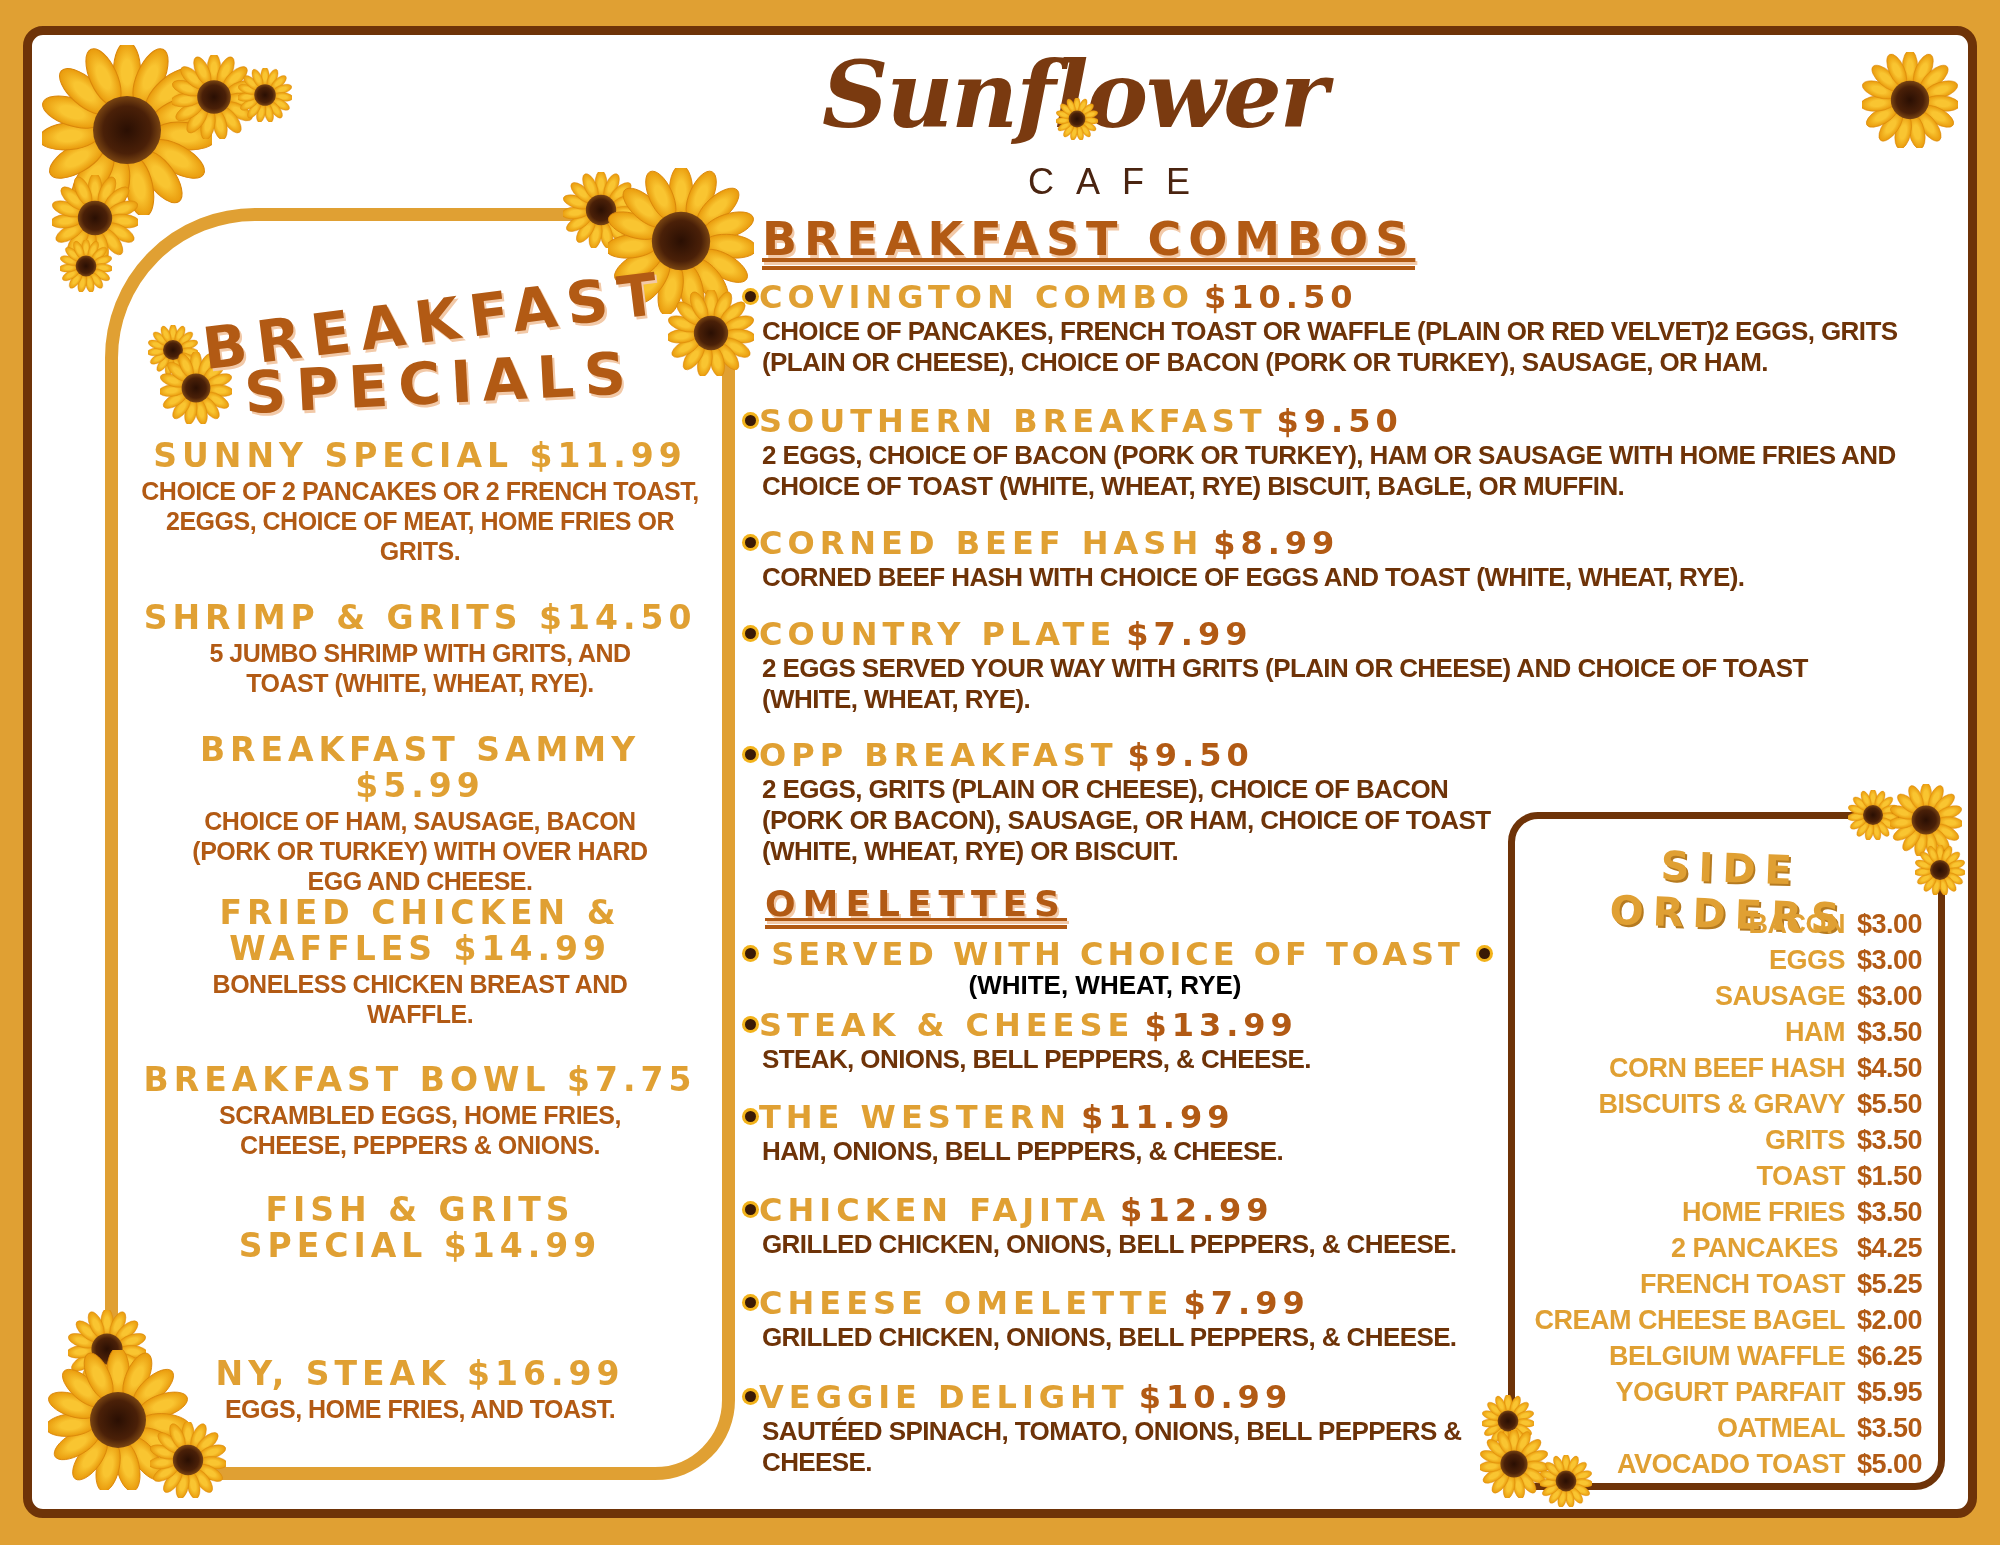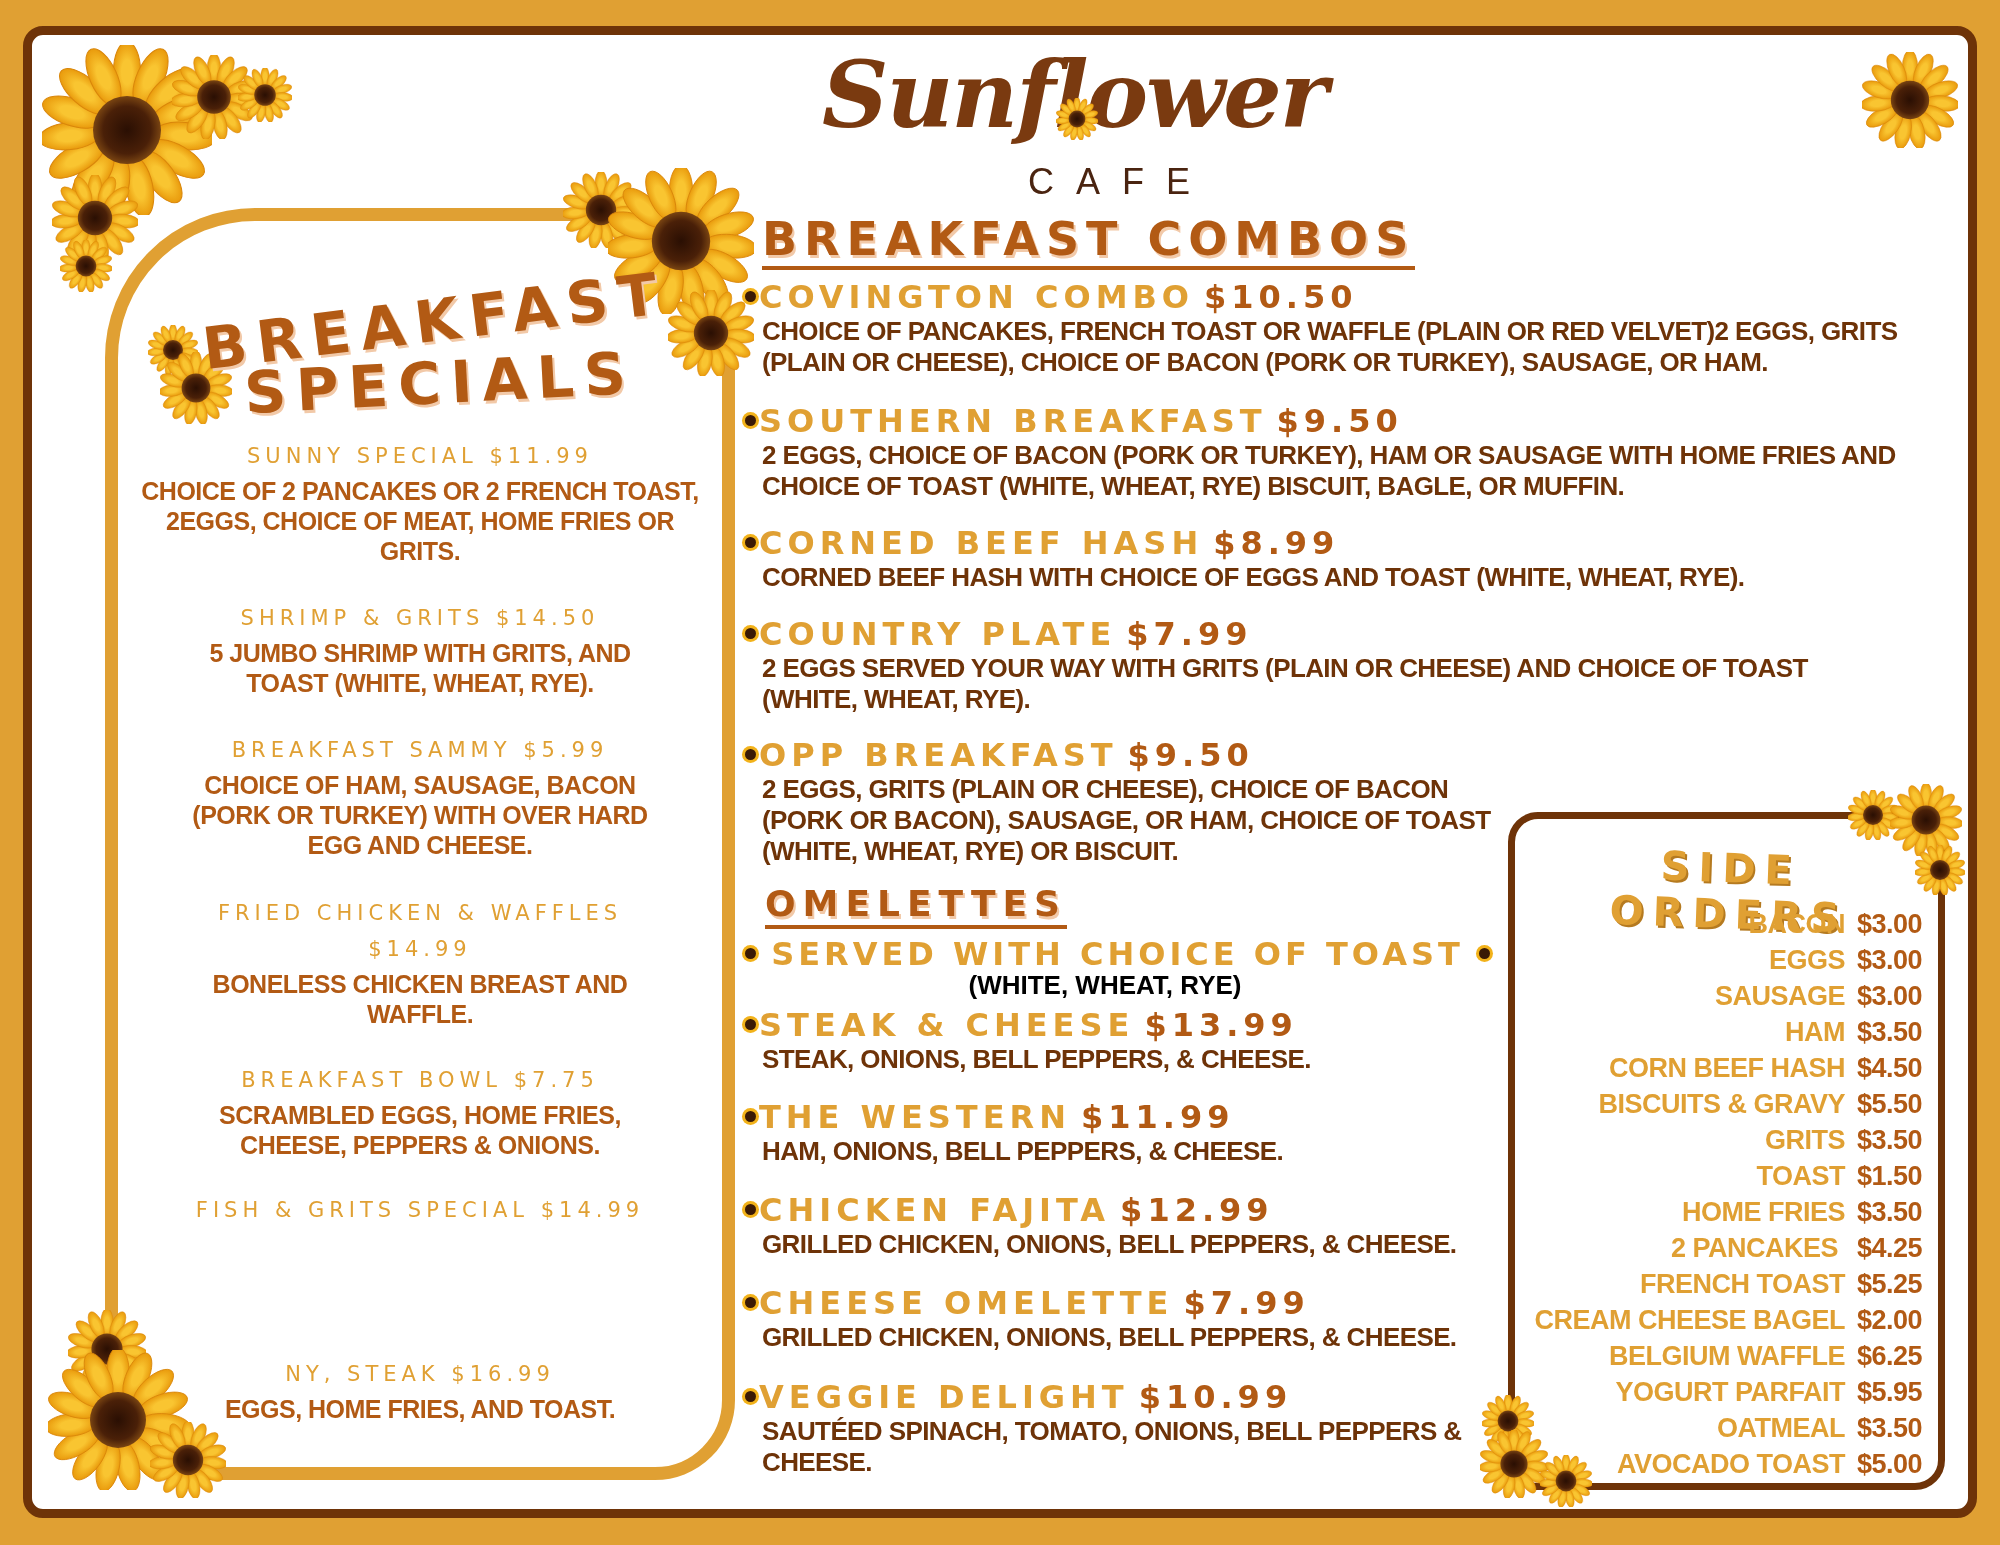--- a/index.html
+++ b/index.html
@@ -41,33 +41,33 @@
     font-family: "DejaVu Sans", sans-serif; font-weight: bold; color: #B25A14;
     font-size: 58px; letter-spacing: 10px; line-height: 62px;
     text-shadow: 2px 3px 0 #F2C9A8;
   }
   .specials-title .l1 { display: block; transform: rotate(-7deg); transform-origin: center; }
   .specials-title .l2 { display: block; transform: rotate(-3deg); margin-left: 10px; }
   .special {
     position: absolute; left: 130px; width: 580px; text-align: center;
   }
   .special .name {
-    font-family: "DejaVu Sans", sans-serif; font-weight: normal; color: #E0A033;
-    font-size: 21px; letter-spacing: 5px; line-height: 36px;
+    font-family: "DejaVu Sans", sans-serif; font-weight: bold; color: #E0A033;
+    font-size: 33px; letter-spacing: 5px; line-height: 36px;
   }
   .special .desc {
     font-family: "Liberation Sans", sans-serif; font-weight: bold; color: #B25A14;
     font-size: 25px; line-height: 30px; letter-spacing: -0.5px; margin-top: 2px;
   }
 
   
   .section-head {
     position: absolute; font-family: "DejaVu Sans", sans-serif; font-weight: bold;
     color: #B25A14; letter-spacing: 7px; text-shadow: 2px 3px 0 #F2C9A8;
-    border-bottom: 4px solid #B25A14; line-height: 1;
+    border-bottom: 4px solid #B25A14; line-height: 1; text-decoration: underline;
   }
   .item { position: absolute; left: 745px; }
   .item .title {
     font-family: "DejaVu Sans", sans-serif; font-weight: bold; font-size: 32px;
     letter-spacing: 5px; line-height: 38px; white-space: nowrap;
   }
   .item .title .bullet {
     display: inline-block; width: 11px; height: 11px; border-radius: 50%;
     background: #3A1A05; box-shadow: 0 0 0 3px #F2B21A; vertical-align: middle;
     margin-right: 3px; position: relative; top: -3px;

